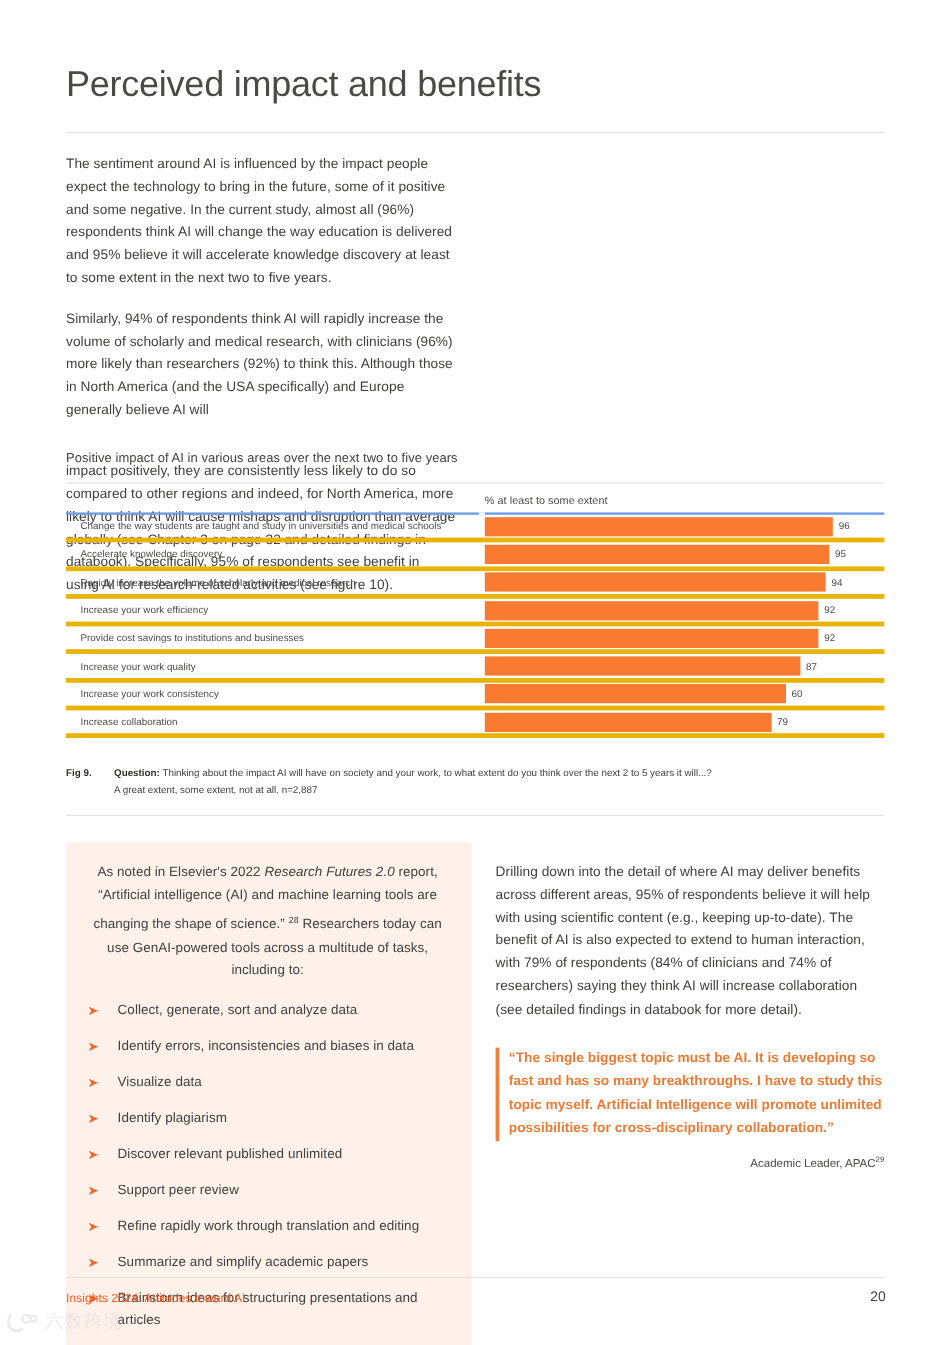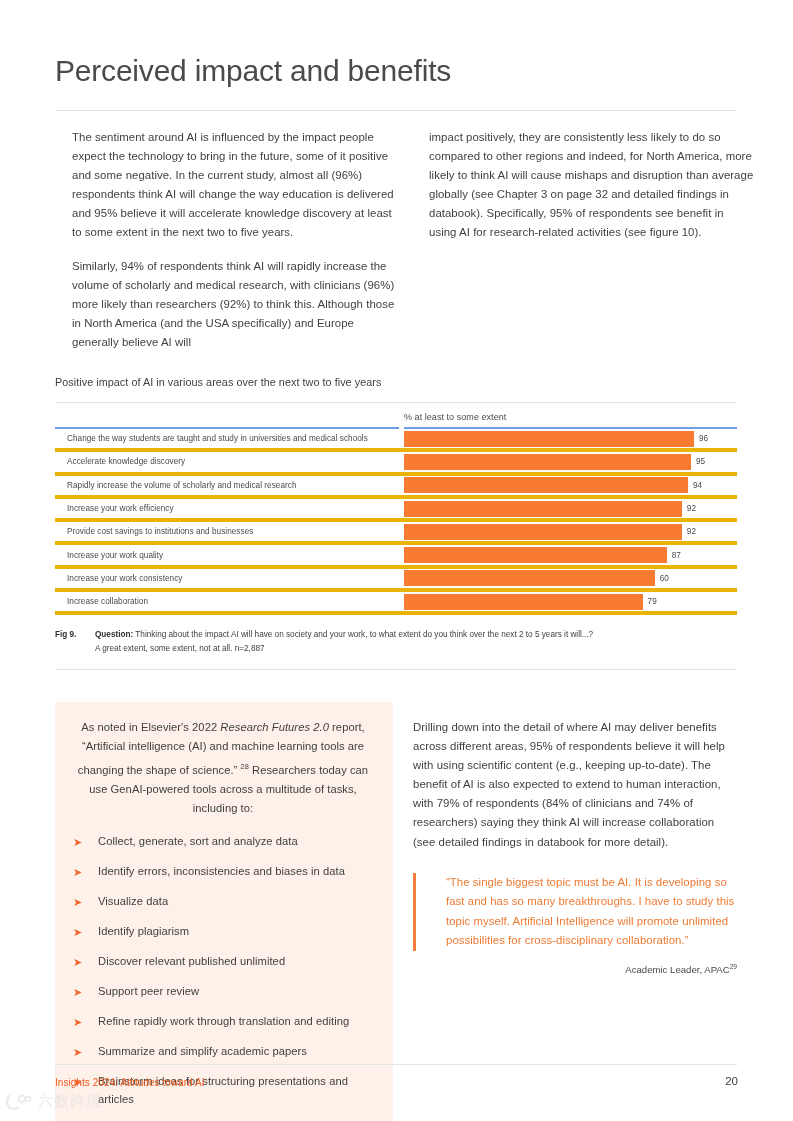--- a/index.html
+++ b/index.html
@@ -36,25 +36,26 @@
     left: 55px;
     top: 110px;
     width: 682px;
     height: 1px;
     background: #e3e3e3;
   }
 
   
   .intro {
     position: absolute;
-    left: 72px;
+    left: 55px;
     top: 128px;
     width: 682px;
     display: flex;
     gap: 32px;
+    flex-direction: column;
   }
   .intro .col { width: 325px; }
   .intro p {
     font-size: 11.4px;
     line-height: 18.9px;
     color: #3f3f3e;
     margin-bottom: 16px;
     letter-spacing: 0.05px;
   }
   .intro p:last-child { margin-bottom: 0; }
@@ -135,21 +136,21 @@
   .bar-value {
     font-size: 8.2px;
     color: #4a4a49;
     margin-left: 5px;
     white-space: nowrap;
   }
 
   
   .fig-caption {
     display: flex;
-    margin-top: 13px;
+    margin-top: 23px;
     font-size: 8.2px;
     line-height: 14px;
     color: #3f3f3e;
   }
   .fig-caption .fignum {
     font-weight: bold;
     width: 40px;
     flex: none;
     color: #2f2f2e;
   }
@@ -216,22 +217,23 @@
   .rightcol > p {
     font-size: 11.4px;
     line-height: 19.1px;
     color: #3f3f3e;
     letter-spacing: 0.05px;
   }
 
   .quote {
     margin-top: 21px;
     position: relative;
-    padding-left: 30px;
+    padding-left: 8px;
     border-left: 3px solid #f07f3c;
+    font-weight: bold;
   }
   .quote p {
     font-size: 11.4px;
     line-height: 19.6px;
     color: #ed7a33;
     letter-spacing: 0.05px;
   }
   .attrib {
     margin-top: 12px;
     text-align: right;

